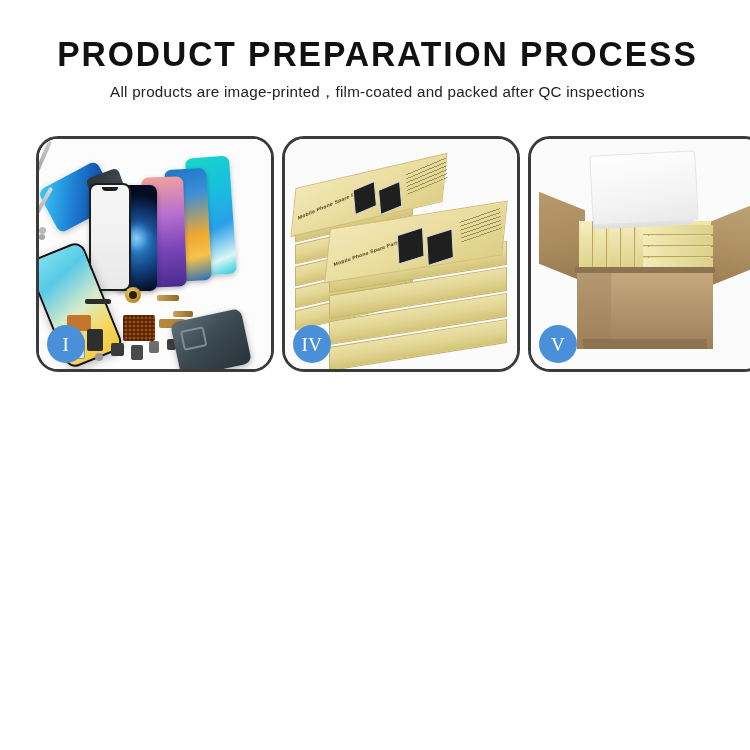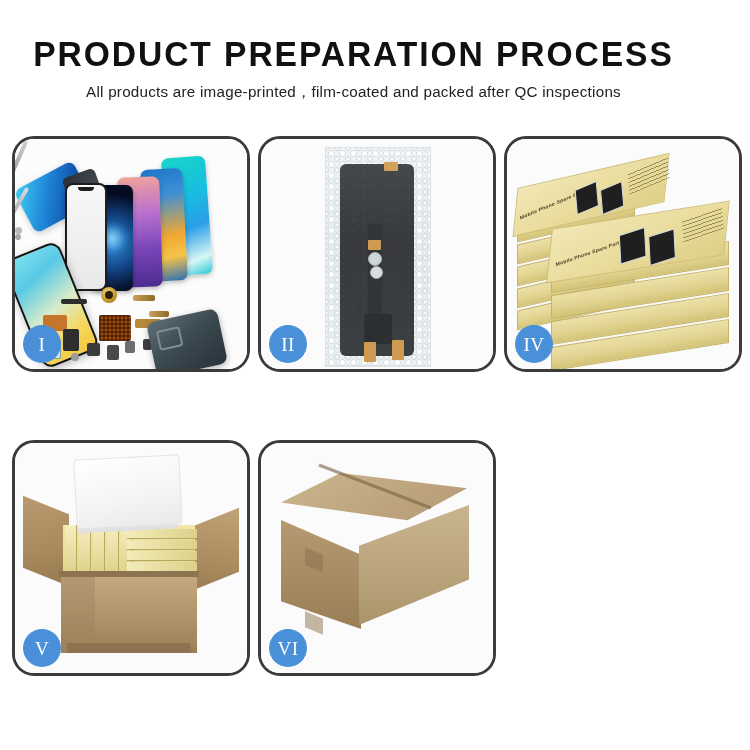--- a/index.html
+++ b/index.html
@@ -4,21 +4,21 @@
 <title>Product Preparation Process</title>
 <style>
   html,body{margin:0;padding:0;}
   body{
     width:750px;height:750px;
     background:#ffffff;
     font-family:"Liberation Sans","DejaVu Sans",sans-serif;
     overflow:hidden;
     position:relative;
   }
-  .sheet{width:707px;height:750px;position:relative;}
+  .sheet{width:707px;height:750px;position:relative;margin-left:24px;}
 
   
   .header{padding-top:36px;text-align:center;}
   .title{
     font-size:35px;
     font-weight:700;
     letter-spacing:2.0px;
     color:#111111;
     line-height:1.05;
     white-space:nowrap;
@@ -305,37 +305,20 @@
           <div class="pt housing"></div>
           <div class="tweez"></div>
           <div class="tweez2"></div>
           <div class="screws"></div>
           <div class="screws2"></div>
         </div>
       </div>
       <div class="badge">I</div>
     </div>
 
-    <div class="panel p2">
-      <div class="panel-inner">
-        <div class="bag">
-          <div class="screen">
-            <div class="flexcab"></div>
-            <div class="conn"></div>
-          </div>
-          <div class="dot1"></div>
-          <div class="dot2"></div>
-          <div class="tapeA"></div>
-          <div class="tapeB"></div>
-          <div class="tapeC"></div>
-          <div class="tapeD"></div>
-        </div>
-      </div>
-      <div class="badge">II</div>
-    </div>
 
 
     <div class="panel p4">
       <div class="panel-inner">
         <div class="stack">
           <div class="bx bxL1"></div>
           <div class="bx bxL2"></div>
           <div class="bx bxL3"></div>
           <div class="bx bxL4"></div>
           <div class="bx bxL5"></div>
@@ -382,26 +365,15 @@
         <div class="foam2"></div>
         <div class="foam"></div>
         <div class="rimtop"></div>
         <div class="body"></div>
         <div class="bodyL"></div>
         <div class="bodyBottom"></div>
       </div>
       <div class="badge">V</div>
     </div>
 
-    <div class="panel p6">
-      <div class="panel-inner">
-        <div class="top"></div>
-        <div class="seam"></div>
-        <div class="left"></div>
-        <div class="right"></div>
-        <div class="tape1"></div>
-        <div class="tape2"></div>
-      </div>
-      <div class="badge">VI</div>
-    </div>
 
   </div>
 </div>
 
 </body></html>

